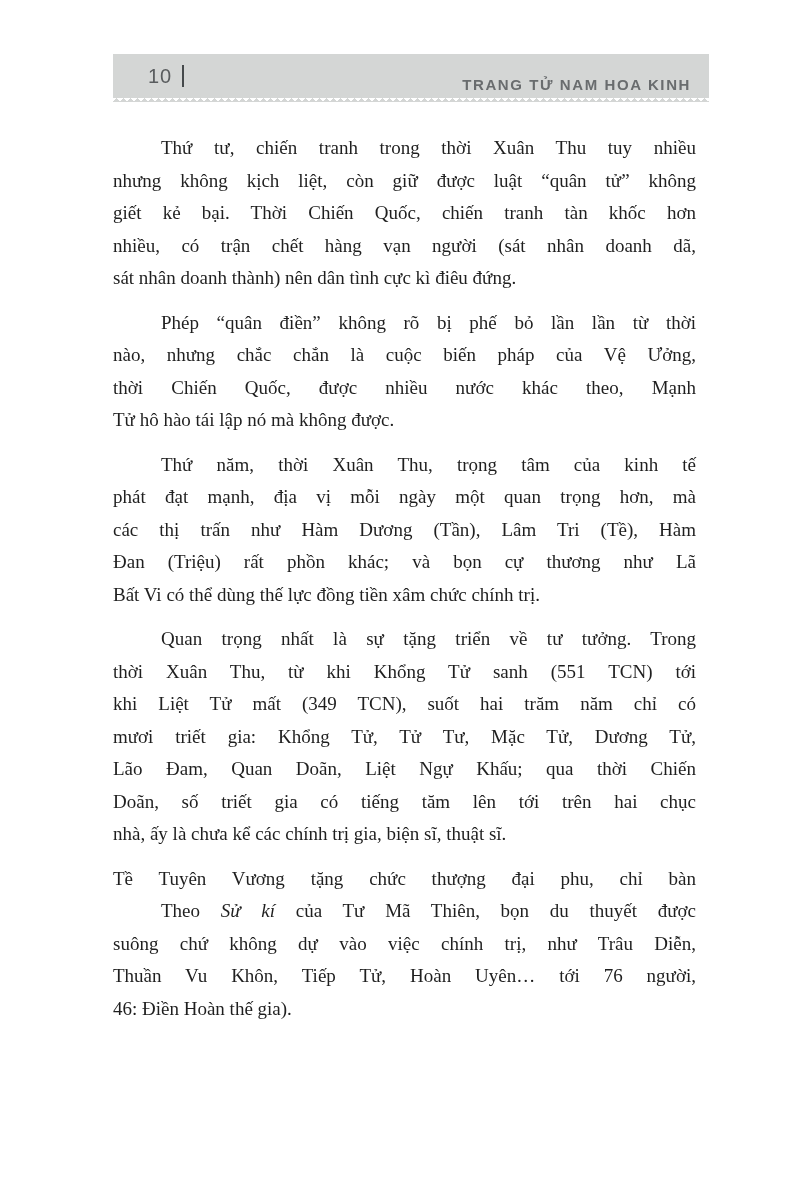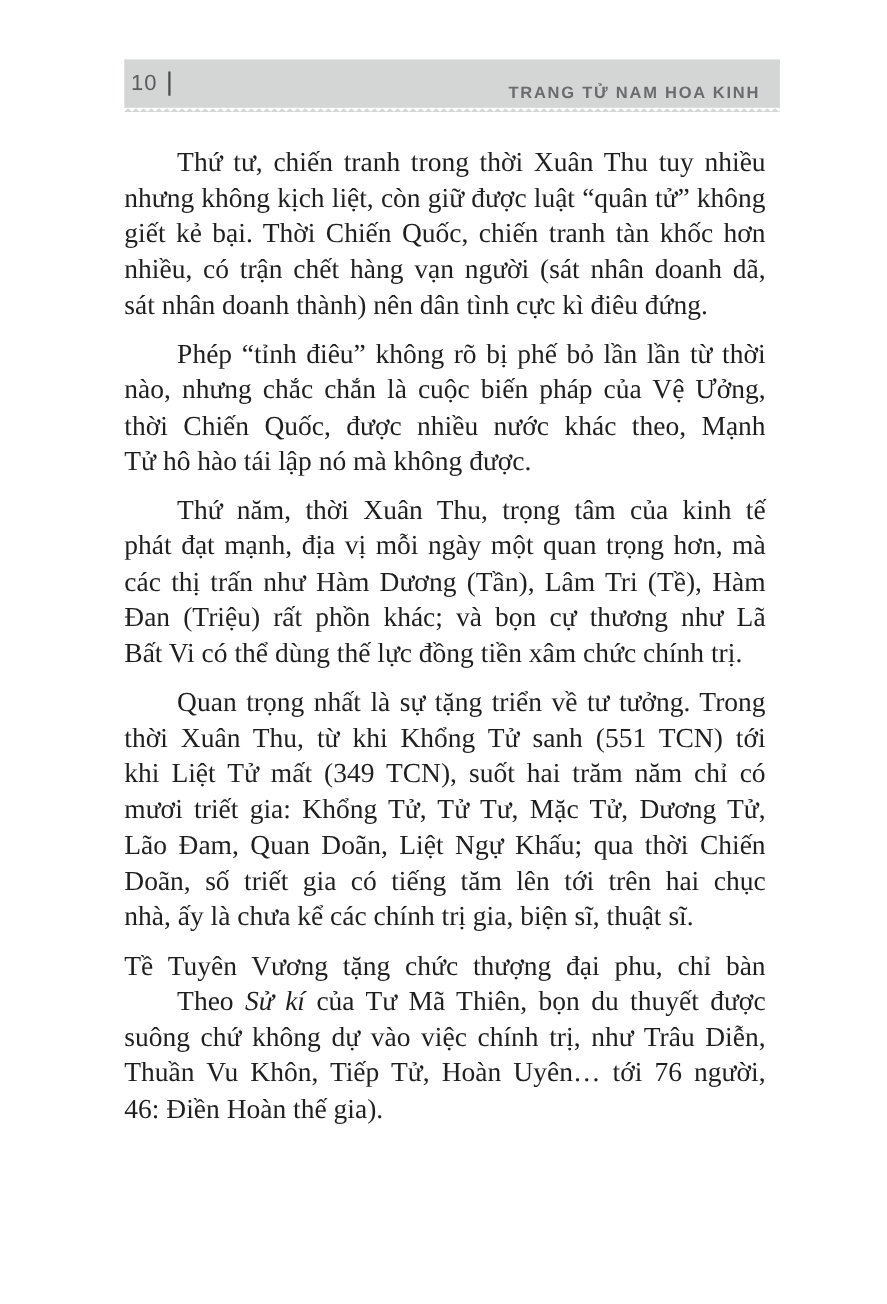--- a/index.html
+++ b/index.html
@@ -22,21 +22,21 @@
     box-sizing:border-box;
     padding:0 18px 0 6px;
     font-family:"Liberation Sans", sans-serif;
   }
   #header-bar .edge{
     position:absolute;
     left:0;right:0;bottom:-4px;height:4px;
     background:conic-gradient(from 135deg at 50% 0%, #d4d6d5 90deg, transparent 0) 0 0 / 7px 4px repeat-x;
   }
   .pagenum-group{
-    display:flex;align-items:flex-start;gap:10px;
+    display:flex;align-items:flex-start;gap:10px;margin-left:29px;
   }
   .pagenum{
     font-size:20px;
     color:#595c5e;
     letter-spacing:1px;
   }
   .pagenum-divider{
     display:inline-block;
     width:2px;height:22px;
     background:#45494b;
@@ -47,21 +47,21 @@
     letter-spacing:1.6px;
     color:#696c6e;
     margin-top:16px;
   }
   
   #body-text{
     position:absolute;
     left:113px;top:132px;
     width:583px;
     color:#1f1f1f;
-    font-size:25px;
+    font-size:19px;
     line-height:32.5px;
   }
   .para{margin:0 0 12px 0;}
   .line{
     text-align:justify;
     text-align-last:justify;
   }
   .line.first{padding-left:48px;}
   .line.last{text-align-last:left;}
   .line i{font-style:italic;}
@@ -82,21 +82,21 @@
 
   <div id="body-text">
       <div class="para">
         <div class="line first">Thứ tư, chiến tranh trong thời Xuân Thu tuy nhiều</div>
         <div class="line">nhưng không kịch liệt, còn giữ được luật “quân tử” không</div>
         <div class="line">giết kẻ bại. Thời Chiến Quốc, chiến tranh tàn khốc hơn</div>
         <div class="line">nhiều, có trận chết hàng vạn người (sát nhân doanh dã,</div>
         <div class="line last">sát nhân doanh thành) nên dân tình cực kì điêu đứng.</div>
       </div>
       <div class="para">
-        <div class="line first">Phép “tỉnh điêu” không rõ bị phế bỏ lần lần từ thời</div>
+        <div class="line first">Phép “quân điền” không rõ bị phế bỏ lần lần từ thời</div>
         <div class="line">nào, nhưng chắc chắn là cuộc biến pháp của Vệ Ưởng,</div>
         <div class="line">thời Chiến Quốc, được nhiều nước khác theo, Mạnh</div>
         <div class="line last">Tử hô hào tái lập nó mà không được.</div>
       </div>
       <div class="para">
         <div class="line first">Thứ năm, thời Xuân Thu, trọng tâm của kinh tế</div>
         <div class="line">phát đạt mạnh, địa vị mỗi ngày một quan trọng hơn, mà</div>
         <div class="line">các thị trấn như Hàm Dương (Tần), Lâm Tri (Tề), Hàm</div>
         <div class="line">Đan (Triệu) rất phồn khác; và bọn cự thương như Lã</div>
         <div class="line last">Bất Vi có thể dùng thế lực đồng tiền xâm chức chính trị.</div>

